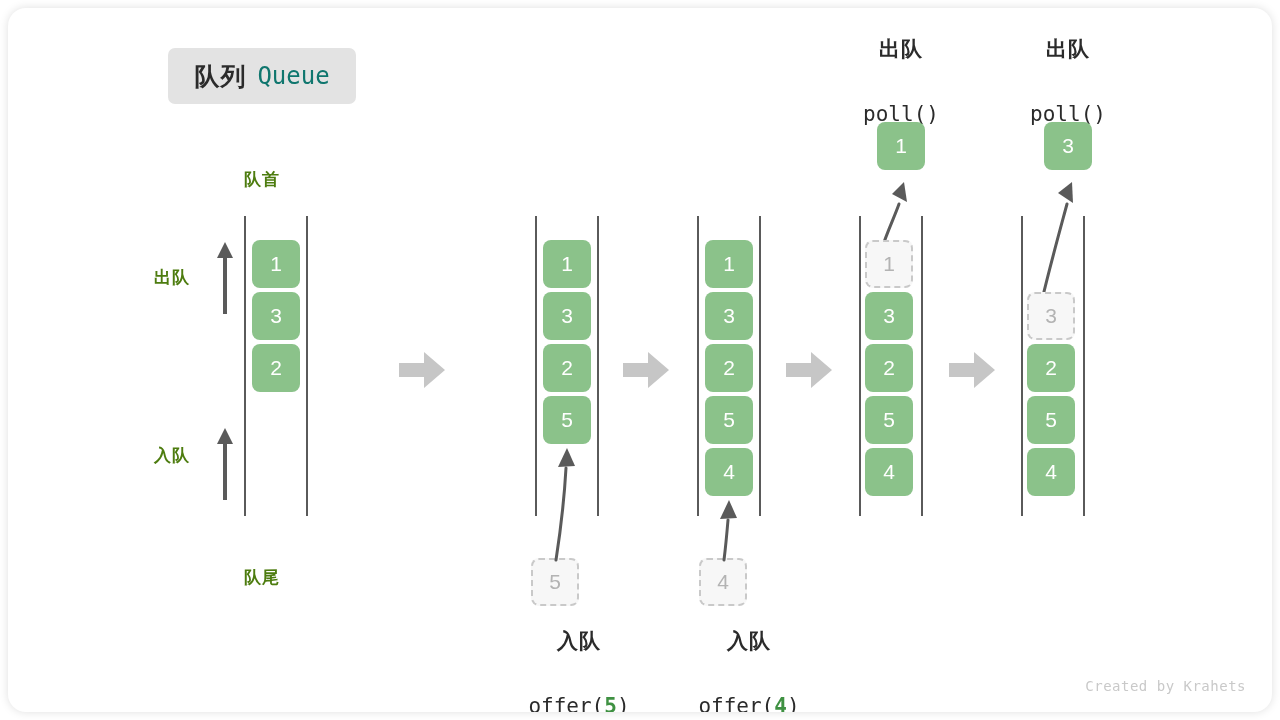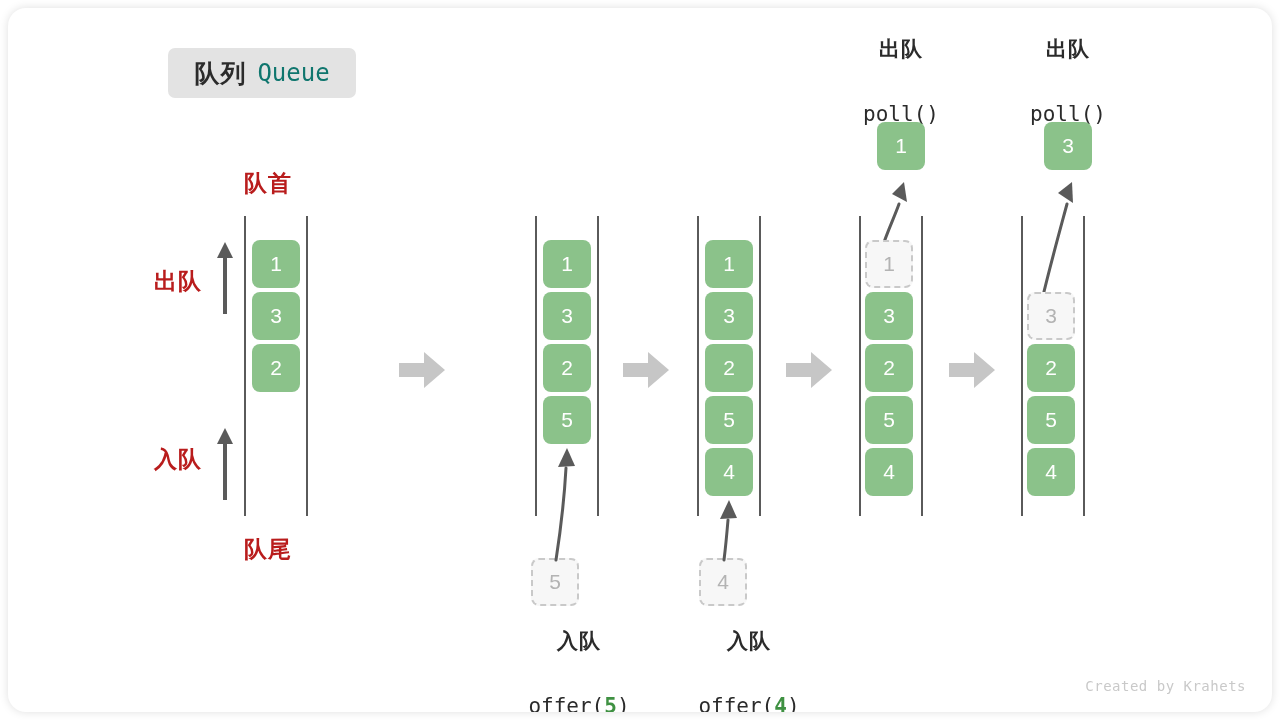--- a/index.html
+++ b/index.html
@@ -22,21 +22,21 @@
     background: #ffffff;
     border-radius: 18px;
     box-shadow: 0 0 10px rgba(0,0,0,0.13);
     overflow: hidden;
   }
   .abs { position: absolute; }
 
   
   #title-badge {
     left: 160px; top: 40px;
-    width: 188px; height: 50px;
+    width: 188px; height: 56px;
     background: #e3e3e3;
     border-radius: 7px;
     display: flex;
     align-items: center;
     justify-content: center;
     gap: 11px;
   }
   #title-badge .cn {
     font-size: 25px;
     font-weight: bold;
@@ -44,23 +44,23 @@
     letter-spacing: 1px;
   }
   #title-badge .en {
     font-family: "DejaVu Sans Mono", "Liberation Mono", monospace;
     font-size: 24px;
     color: #0f766e;
   }
 
   
   .cn-label {
-    font-size: 23px;
+    font-size: 17px;
     font-weight: bold;
-    color: #b91c1c;
+    color: #4d7c0f;
     white-space: nowrap;
     letter-spacing: 1px;
   }
   .op-label {
     text-align: center;
     white-space: nowrap;
   }
   .op-label .l1 {
     font-size: 21px;
     font-weight: bold;
@@ -128,21 +128,21 @@
 <body>
 
 <div id="card">
 
   <div class="abs" id="title-badge">
     <span class="cn">队列</span>
     <span class="en">Queue</span>
   </div>
 
   <div class="abs cn-label" style="left:236px; top:160px;">队首</div>
-  <div class="abs cn-label" style="left:236px; top:526px;">队尾</div>
+  <div class="abs cn-label" style="left:236px; top:558px;">队尾</div>
 
   <div class="abs cn-label" style="left:146px; top:258px;">出队</div>
   <div class="abs cn-label" style="left:146px; top:436px;">入队</div>
 
   <svg class="abs up-arrow" style="left:206px; top:234px;" width="22" height="74" viewBox="0 0 22 74">
     <line x1="11" y1="72" x2="11" y2="12" stroke="currentColor" stroke-width="4"></line>
     <polygon points="11,0 19,16 3,16" fill="currentColor"></polygon>
   </svg>
 
   <svg class="abs up-arrow" style="left:206px; top:420px;" width="22" height="74" viewBox="0 0 22 74">

